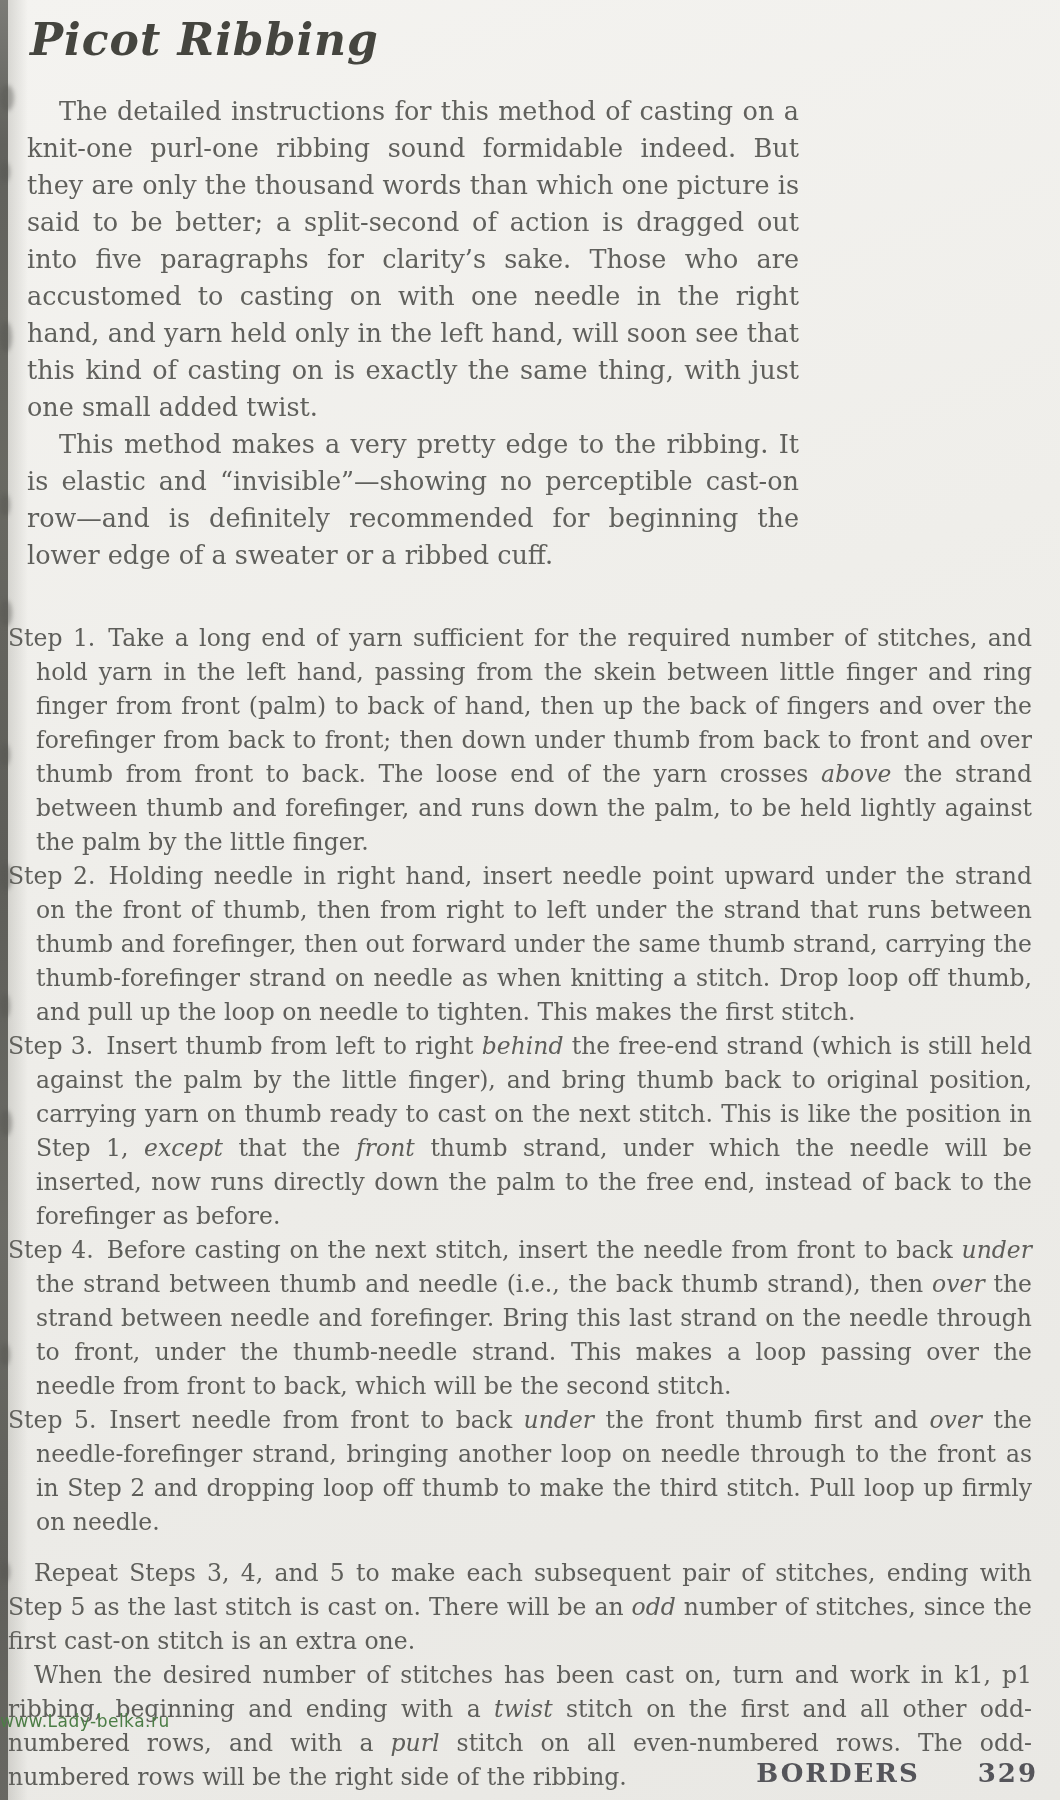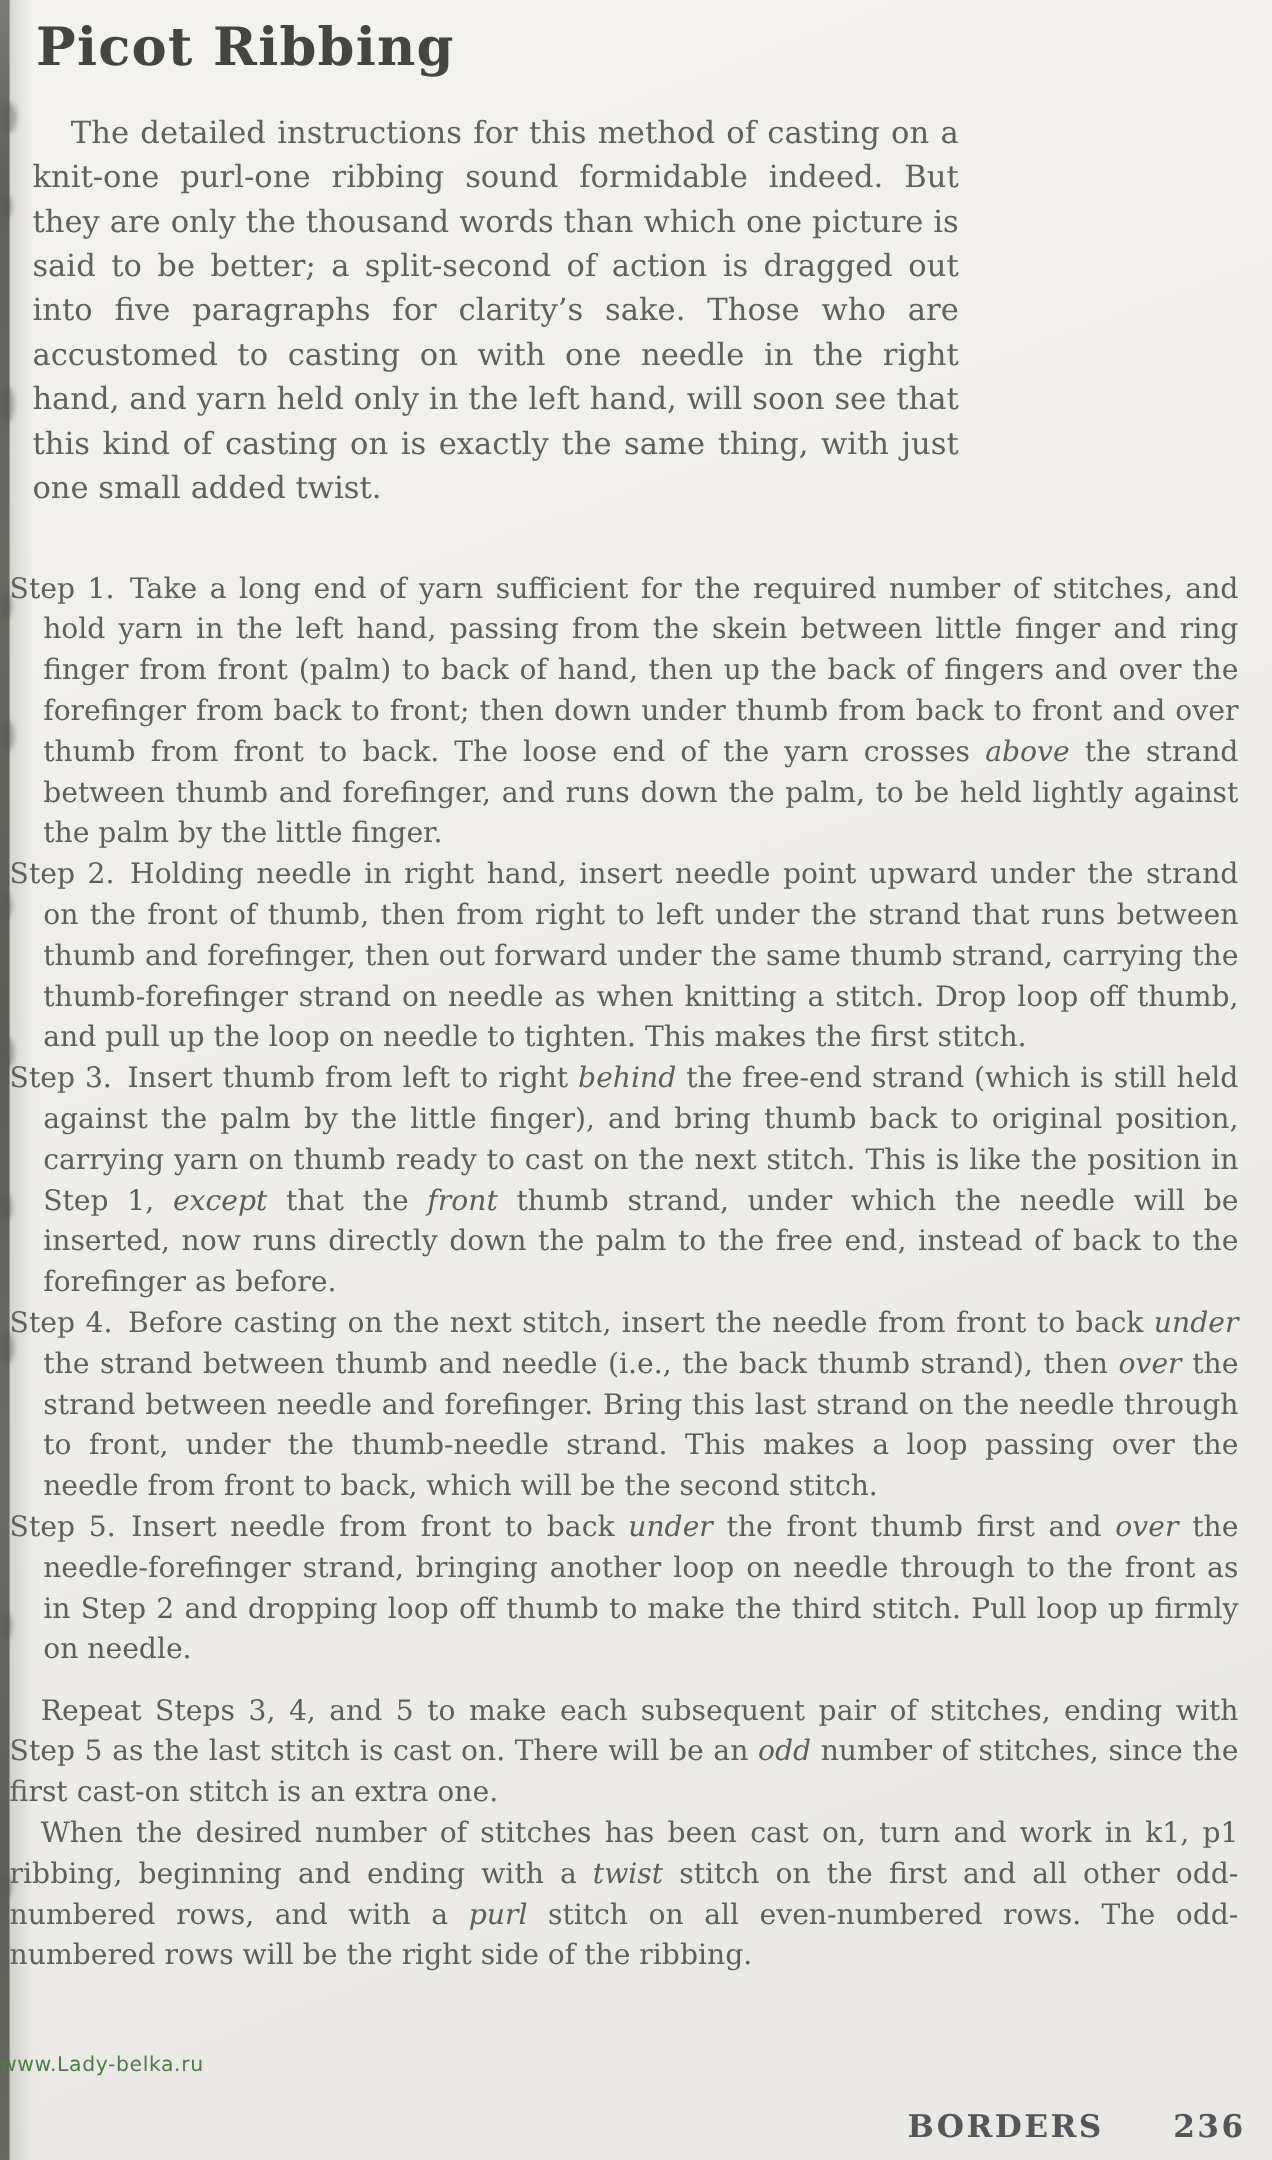--- a/index.html
+++ b/index.html
@@ -24,21 +24,21 @@
   }
   .smudge {
     position:absolute; left:0;
     background: rgba(86,86,80,.42);
     border-radius:50%;
     filter: blur(2px);
   }
   .title {
     margin:14px 0 0 30px;
     font-size:44px; line-height:52px;
-    font-weight:bold;
+    font-style:italic; font-weight:bold;
     color:#45453f; letter-spacing:1px;
   }
   .intro {
     margin:27px 12px 0 27px; width:772px;
     font-size:25.5px; line-height:37px;
     text-align:justify; color:#60605c;
   }
   .intro p { margin:0; text-indent:32px; }
   .steps {
     margin:47px 0 0 8px; width:1024px;
@@ -83,33 +83,34 @@
 <div class="smudge" style="top:864px;width:12px;height:26px;"></div>
 <div class="smudge" style="top:994px;width:10px;height:24px;"></div>
 <div class="smudge" style="top:1110px;width:12px;height:26px;"></div>
 <div class="smudge" style="top:1344px;width:10px;height:22px;"></div>
 <div class="smudge" style="top:1562px;width:10px;height:20px;"></div>
 
 <h1 class="title">Picot Ribbing</h1>
 
 <div class="intro">
   <p><span>The detailed instructions for this method of casting on a knit-one purl-one ribbing sound formidable indeed. But they are only the thousand words than which one picture is said to be better; a split-second of action is dragged out into five paragraphs for clarity’s sake. Those who are accustomed to casting on with one needle in the right hand, and yarn held only in the left hand, will soon see that this kind of casting on is exactly the same thing, with just one small added twist.</span></p>
+  <p><span>This method makes a very pretty edge to the ribbing. It is elastic and “invisible”—showing no perceptible cast-on row—and is definitely recommended for beginning the lower edge of a sweater or a ribbed cuff.</span></p>
 </div>
 
 <div class="steps">
   <p><span class="step-label">Step 1.</span><span><span>Take a long end of yarn sufficient for the required number of stitches, and hold yarn in the left hand, passing from the skein between little finger and ring finger from front (palm) to back of hand, then up the back of fingers and over the forefinger from back to front; then down under thumb from back to front and over thumb from front to back. The loose end of the yarn crosses </span><i>above</i><span> the strand between thumb and forefinger, and runs down the palm, to be held lightly against the palm by the little finger.</span></span></p>
   <p><span class="step-label">Step 2.</span><span><span>Holding needle in right hand, insert needle point upward under the strand on the front of thumb, then from right to left under the strand that runs between thumb and forefinger, then out forward under the same thumb strand, carrying the thumb-forefinger strand on needle as when knitting a stitch. Drop loop off thumb, and pull up the loop on needle to tighten. This makes the first stitch.</span></span></p>
   <p><span class="step-label">Step 3.</span><span><span>Insert thumb from left to right </span><i>behind</i><span> the free-end strand (which is still held against the palm by the little finger), and bring thumb back to original position, carrying yarn on thumb ready to cast on the next stitch. This is like the position in Step 1, </span><i>except</i><span> that the </span><i>front</i><span> thumb strand, under which the needle will be inserted, now runs directly down the palm to the free end, instead of back to the forefinger as before.</span></span></p>
   <p><span class="step-label">Step 4.</span><span><span>Before casting on the next stitch, insert the needle from front to back </span><i>under</i><span> the strand between thumb and needle (i.e., the back thumb strand), then </span><i>over</i><span> the strand between needle and forefinger. Bring this last strand on the needle through to front, under the thumb-needle strand. This makes a loop passing over the needle from front to back, which will be the second stitch.</span></span></p>
   <p><span class="step-label">Step 5.</span><span><span>Insert needle from front to back </span><i>under</i><span> the front thumb first and </span><i>over</i><span> the needle-forefinger strand, bringing another loop on needle through to the front as in Step 2 and dropping loop off thumb to make the third stitch. Pull loop up firmly on needle.</span></span></p>
 </div>
 
 <div class="closing">
   <p><span>Repeat Steps 3, 4, and 5 to make each subsequent pair of stitches, ending with Step 5 as the last stitch is cast on. There will be an </span><i>odd</i><span> number of stitches, since the first cast-on stitch is an extra one.</span></p>
   <p><span>When the desired number of stitches has been cast on, turn and work in k1, p1 ribbing, beginning and ending with a </span><i>twist</i><span> stitch on the first and all other odd-numbered rows, and with a </span><i>purl</i><span> stitch on all even-numbered rows. The odd-numbered rows will be the right side of the ribbing.</span></p>
 </div>
 
 <div class="watermark">www.Lady-belka.ru</div>
 
 <div class="footer">
   <span>BORDERS</span>
-  <span>236</span>
+  <span>329</span>
 </div>
 
 </body></html>

